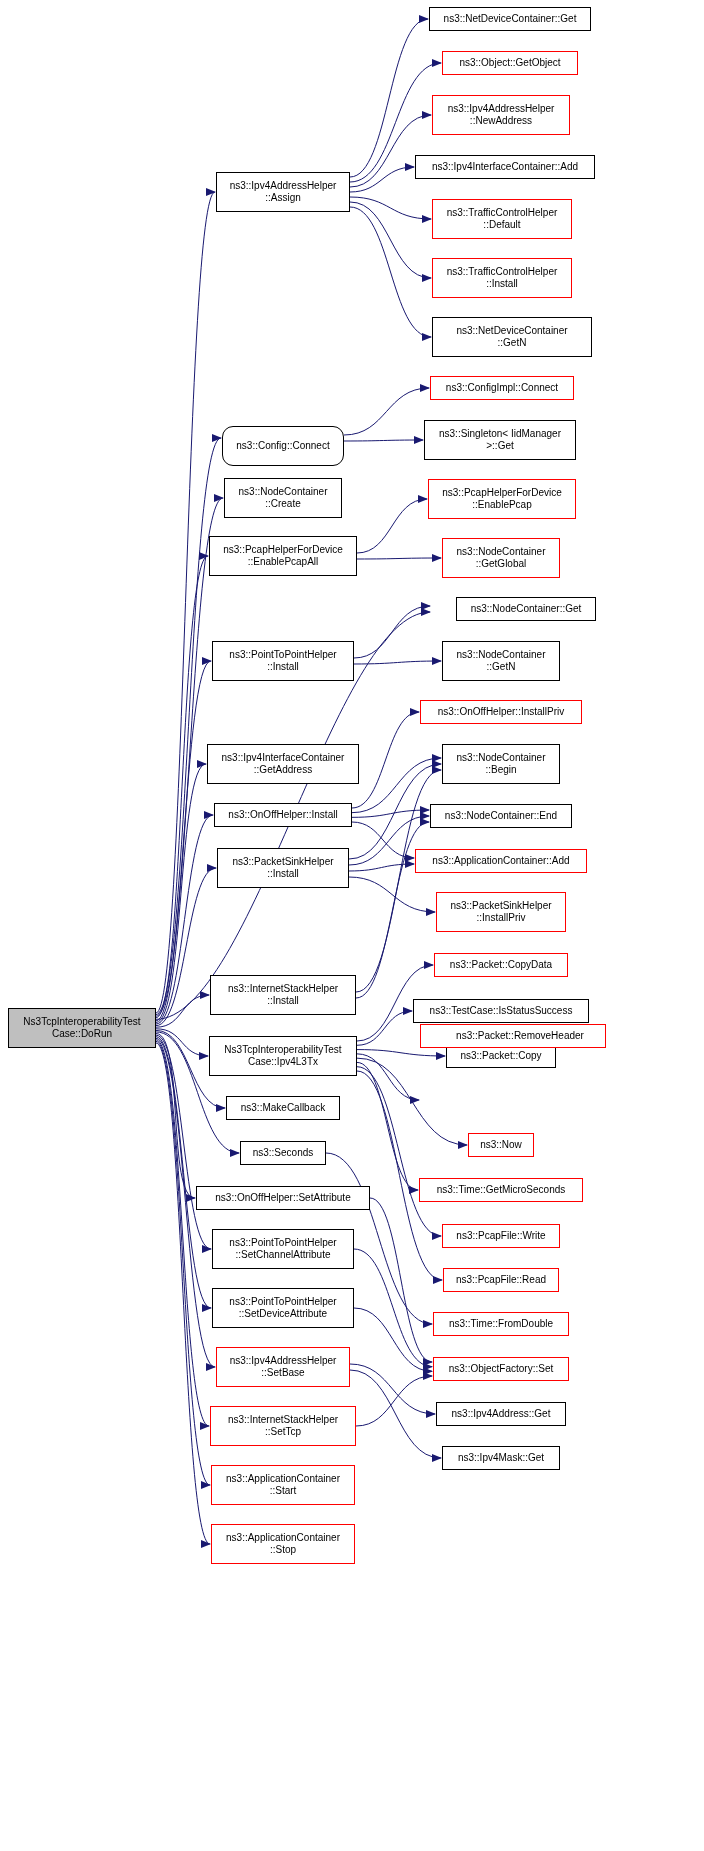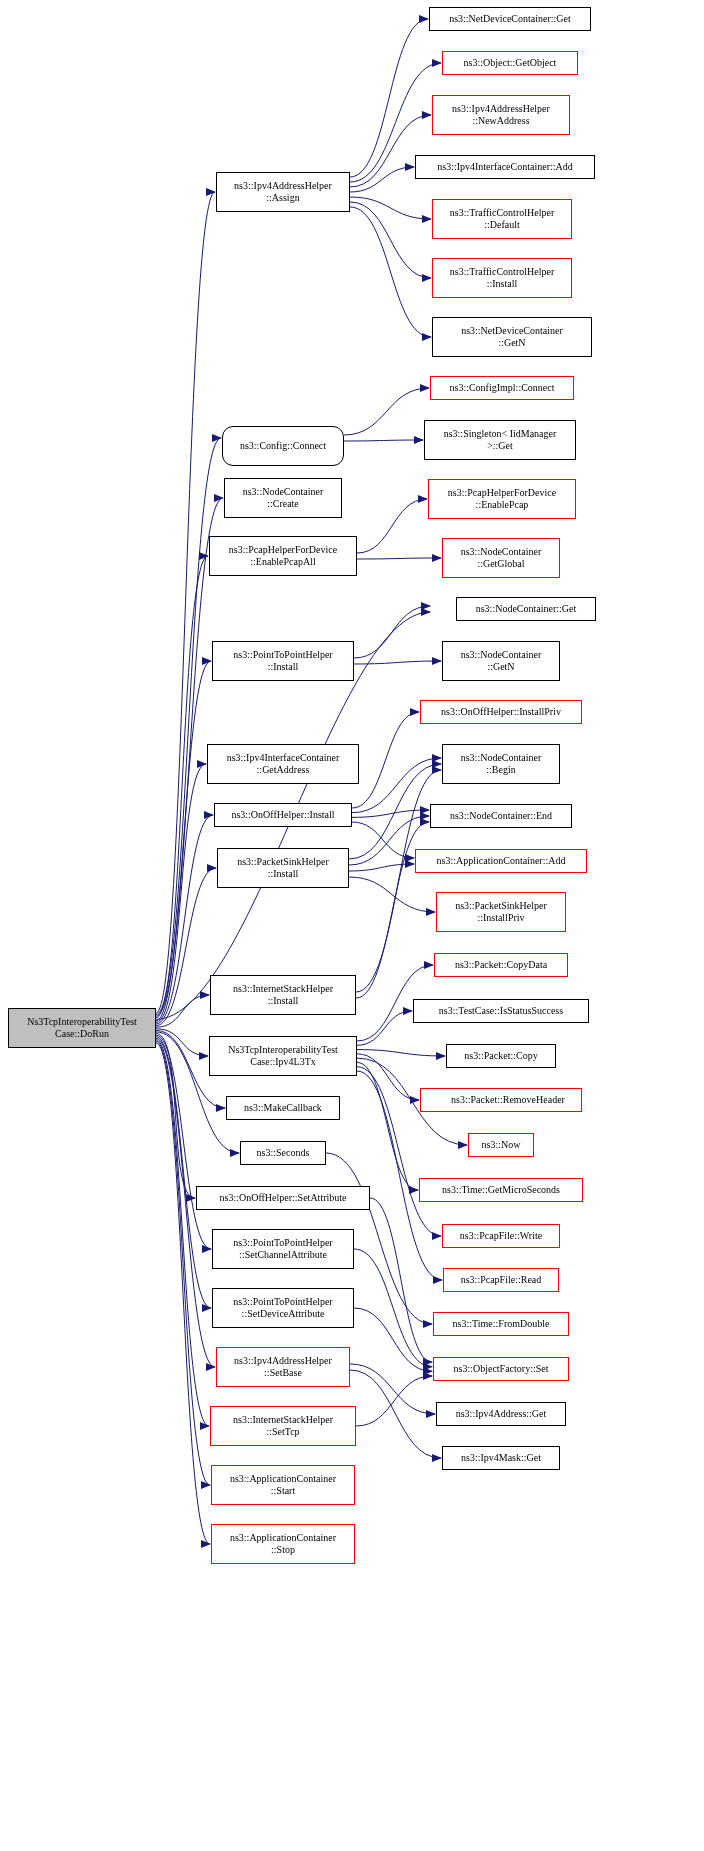--- a/index.html
+++ b/index.html
@@ -19,21 +19,21 @@
     pointer-events: none;
   }
   .node {
     position: absolute;
     box-sizing: border-box;
     display: flex;
     align-items: center;
     justify-content: center;
     text-align: center;
     white-space: pre-line;
-    font-family: Liberation Serif, serif;
+    font-family: Liberation Sans, sans-serif;
     font-size: 10px;
     line-height: 1.18;
     color: #000000;
     background: #ffffff;
     border: 1px solid #000000;
     padding: 0 2px;
     overflow: hidden;
     cursor: pointer;
   }
   .node.red { border-color: #ff0000; }
@@ -167,21 +167,21 @@
     <div class="node red" style="left: 420px; top: 700px; width: 162px; height: 24px;">ns3::OnOffHelper::InstallPriv</div>
     <div class="node" style="left: 442px; top: 744px; width: 118px; height: 40px;">ns3::NodeContainer
 ::Begin</div>
     <div class="node" style="left: 430px; top: 804px; width: 142px; height: 24px;">ns3::NodeContainer::End</div>
     <div class="node red" style="left: 415px; top: 849px; width: 172px; height: 24px;">ns3::ApplicationContainer::Add</div>
     <div class="node red" style="left: 436px; top: 892px; width: 130px; height: 40px;">ns3::PacketSinkHelper
 ::InstallPriv</div>
     <div class="node red" style="left: 434px; top: 953px; width: 134px; height: 24px;">ns3::Packet::CopyData</div>
     <div class="node" style="left: 413px; top: 999px; width: 176px; height: 24px;">ns3::TestCase::IsStatusSuccess</div>
     <div class="node" style="left: 446px; top: 1044px; width: 110px; height: 24px;">ns3::Packet::Copy</div>
-    <div class="node red" style="left: 420px; top: 1088px; width: 162px; height: 24px; padding-left: 16px;">ns3::Packet::RemoveHeader</div>
+    <div class="node red" style="left: 420px; top: 1024px; width: 186px; height: 24px; padding-left: 16px;">ns3::Packet::RemoveHeader</div>
     <div class="node red" style="left: 468px; top: 1133px; width: 66px; height: 24px;">ns3::Now</div>
     <div class="node red" style="left: 419px; top: 1178px; width: 164px; height: 24px;">ns3::Time::GetMicroSeconds</div>
     <div class="node red" style="left: 442px; top: 1224px; width: 118px; height: 24px;">ns3::PcapFile::Write</div>
     <div class="node red" style="left: 443px; top: 1268px; width: 116px; height: 24px;">ns3::PcapFile::Read</div>
     <div class="node red" style="left: 433px; top: 1312px; width: 136px; height: 24px;">ns3::Time::FromDouble</div>
     <div class="node red" style="left: 433px; top: 1357px; width: 136px; height: 24px;">ns3::ObjectFactory::Set</div>
     <div class="node" style="left: 436px; top: 1402px; width: 130px; height: 24px;">ns3::Ipv4Address::Get</div>
     <div class="node" style="left: 442px; top: 1446px; width: 118px; height: 24px;">ns3::Ipv4Mask::Get</div>
   </div>
 

